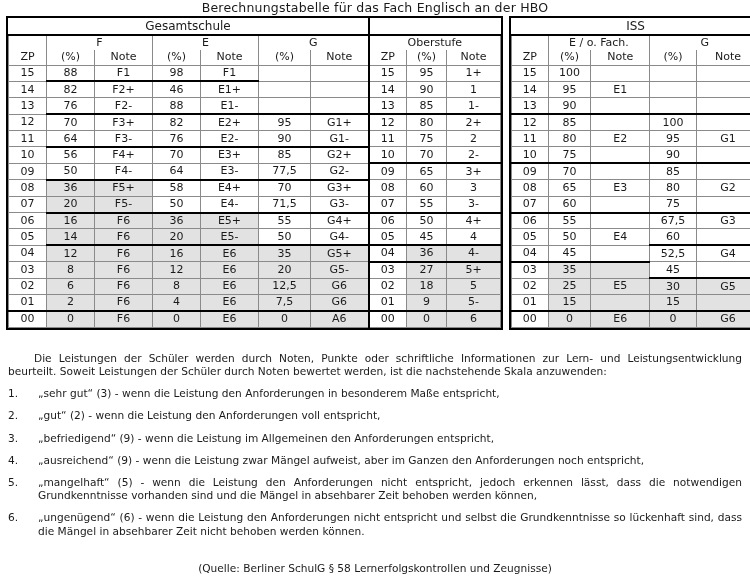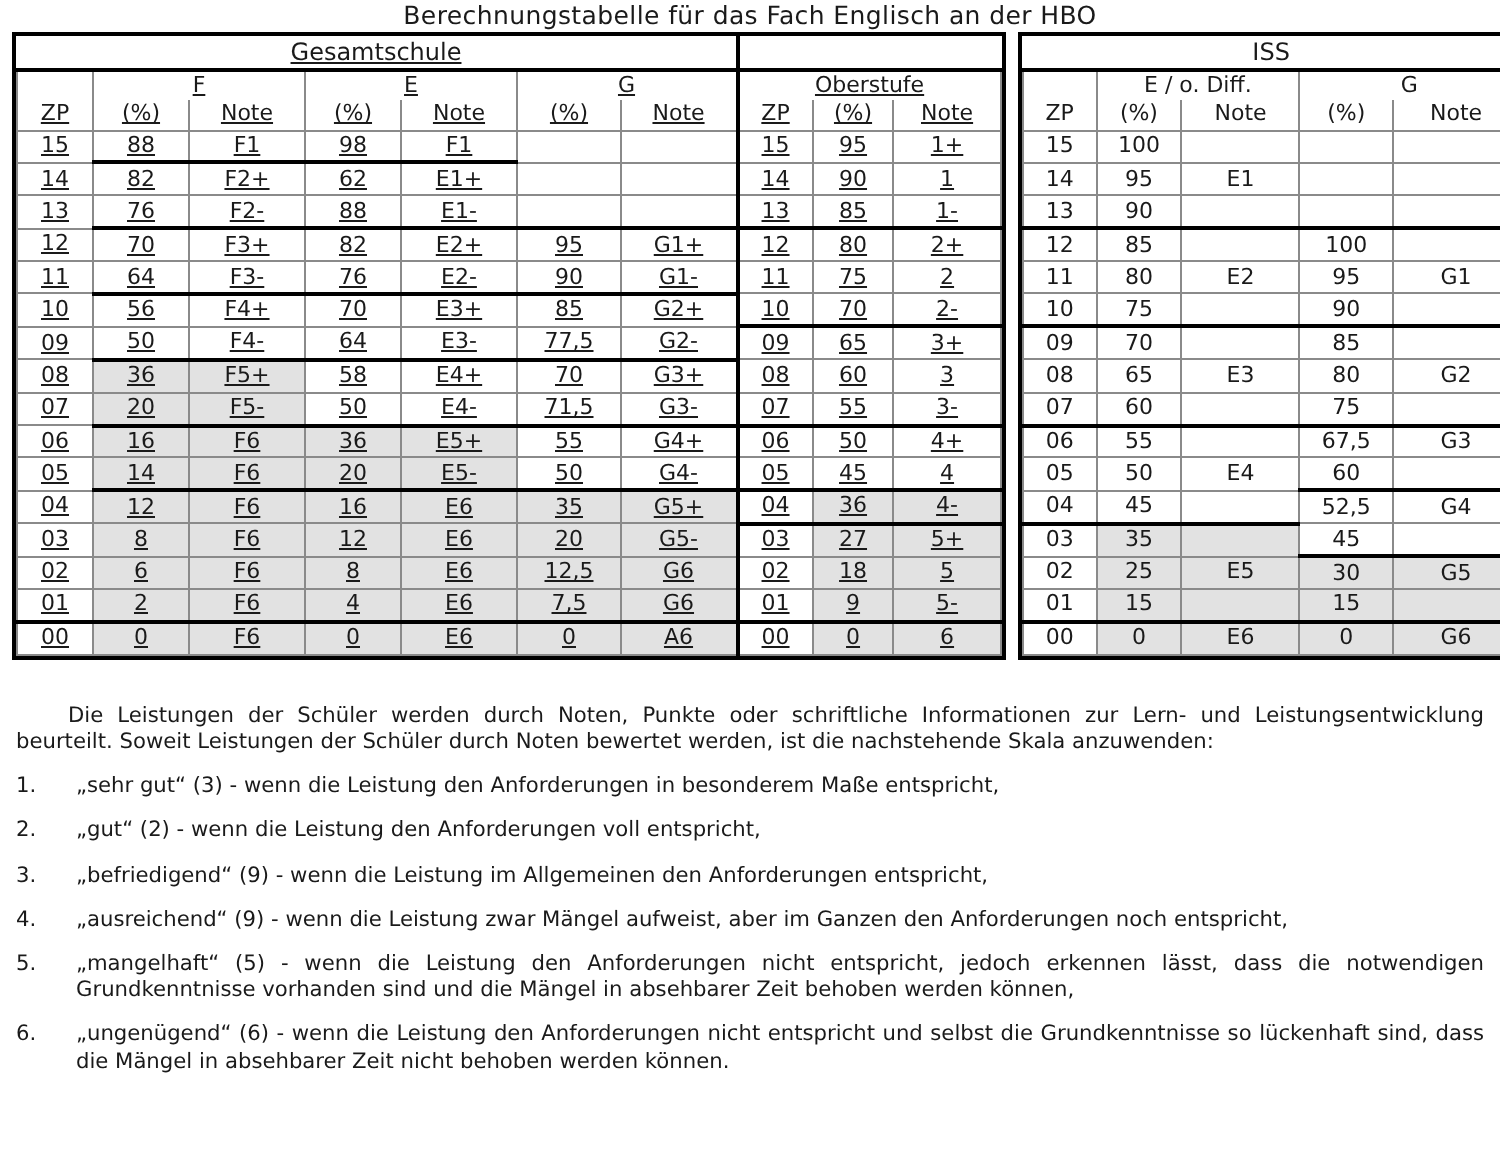--- a/index.html
+++ b/index.html
@@ -23,21 +23,21 @@
   }
 
   
   .tables{
     display:flex;
     align-items:flex-start;
     padding:0 6px 0 6px;
     gap:6px;
   }
   .tblbox{ border:2px solid #000; background:#fff; }
-  .tblbox.left{ flex:0 0 481px;text-decoration:underline; }
+  .tblbox.left{ flex:0 0 481px; }
   .tblbox.right{ flex:0 0 249px; }
 
   table{ border-collapse:collapse; width:100%; table-layout:fixed; }
   td,th{
     border:1px solid #8a8a8a;
     font-weight:normal;
     font-size:11px;
     line-height:12px;
     height:16.4px;
     padding:0 2px;
@@ -149,21 +149,21 @@
               <td class="pct"></td>
               <td class="note rb"></td>
               <td class="zp">15</td>
               <td class="pct">95</td>
               <td class="note">1+</td>
             </tr>
             <tr>
               <td class="zp">14</td>
               <td class="pct">82</td>
               <td class="note">F2+</td>
-              <td class="pct">62</td>
+              <td class="pct">46</td>
               <td class="note">E1+</td>
               <td class="pct"></td>
               <td class="note rb"></td>
               <td class="zp">14</td>
               <td class="pct">90</td>
               <td class="note">1</td>
             </tr>
             <tr>
               <td class="zp">13</td>
               <td class="pct tb">76</td>
@@ -344,21 +344,21 @@
             <col style="width:58px">
           <col style="width:46px">
             <col style="width:62px">
         </colgroup>
         <tbody id="right-body">
             <tr class="grouptitle">
               <td colspan="5">ISS</td>
             </tr>
             <tr class="hdr">
               <td class="nb"></td>
-              <td class="nb" colspan="2">E / o. Diff.</td>
+              <td class="nb" colspan="2">E / o. Fach.</td>
               <td class="nb" colspan="2">G</td>
             </tr>
             <tr class="hdr hdr2">
               <td class="nt">ZP</td>
               <td class="nt">(%)</td>
               <td class="nt">Note</td>
               <td class="nt">(%)</td>
               <td class="nt">Note</td>
             </tr>
             <tr>
@@ -503,15 +503,16 @@
         </li>
         <li>
           <span class="num">5.</span>
           <span class="txt">„mangelhaft“ (5) - wenn die Leistung den Anforderungen nicht entspricht, jedoch erkennen lässt, dass die notwendigen Grundkenntnisse vorhanden sind und die Mängel in absehbarer Zeit behoben werden können,</span>
         </li>
         <li>
           <span class="num">6.</span>
           <span class="txt">„ungenügend“ (6) - wenn die Leistung den Anforderungen nicht entspricht und selbst die Grundkenntnisse so lückenhaft sind, dass die Mängel in absehbarer Zeit nicht behoben werden können.</span>
         </li>
       </ol>
+    <div class="source">(Quelle: Berliner SchulG § 58 Lernerfolgskontrollen und Zeugnisse)</div>
   </div>
 
 </div>
 
 </body></html>

